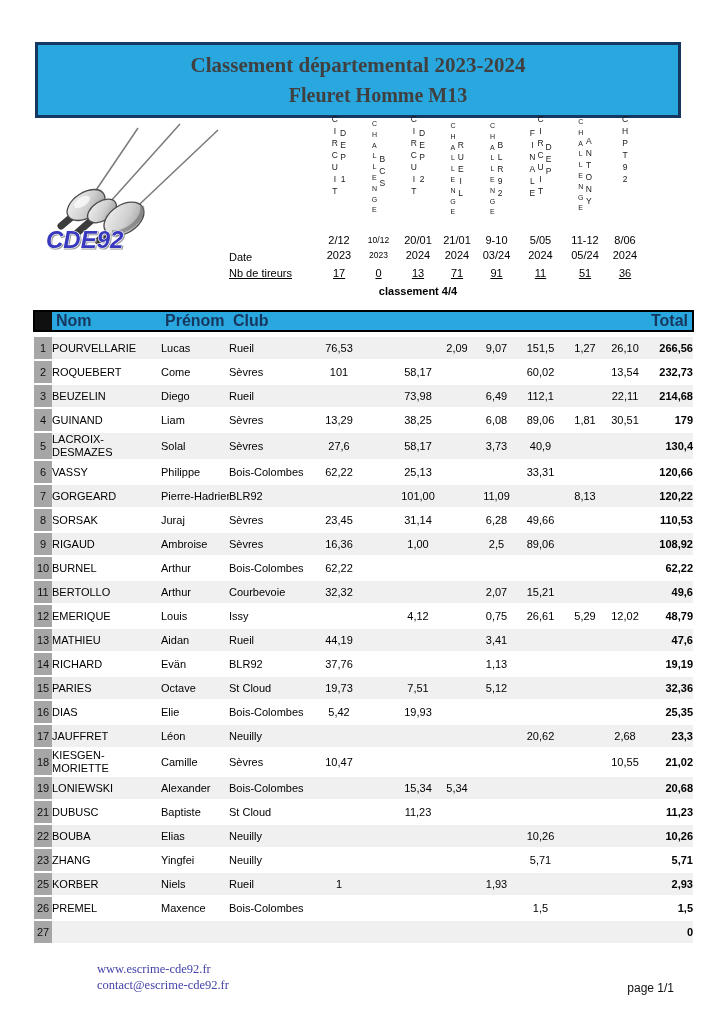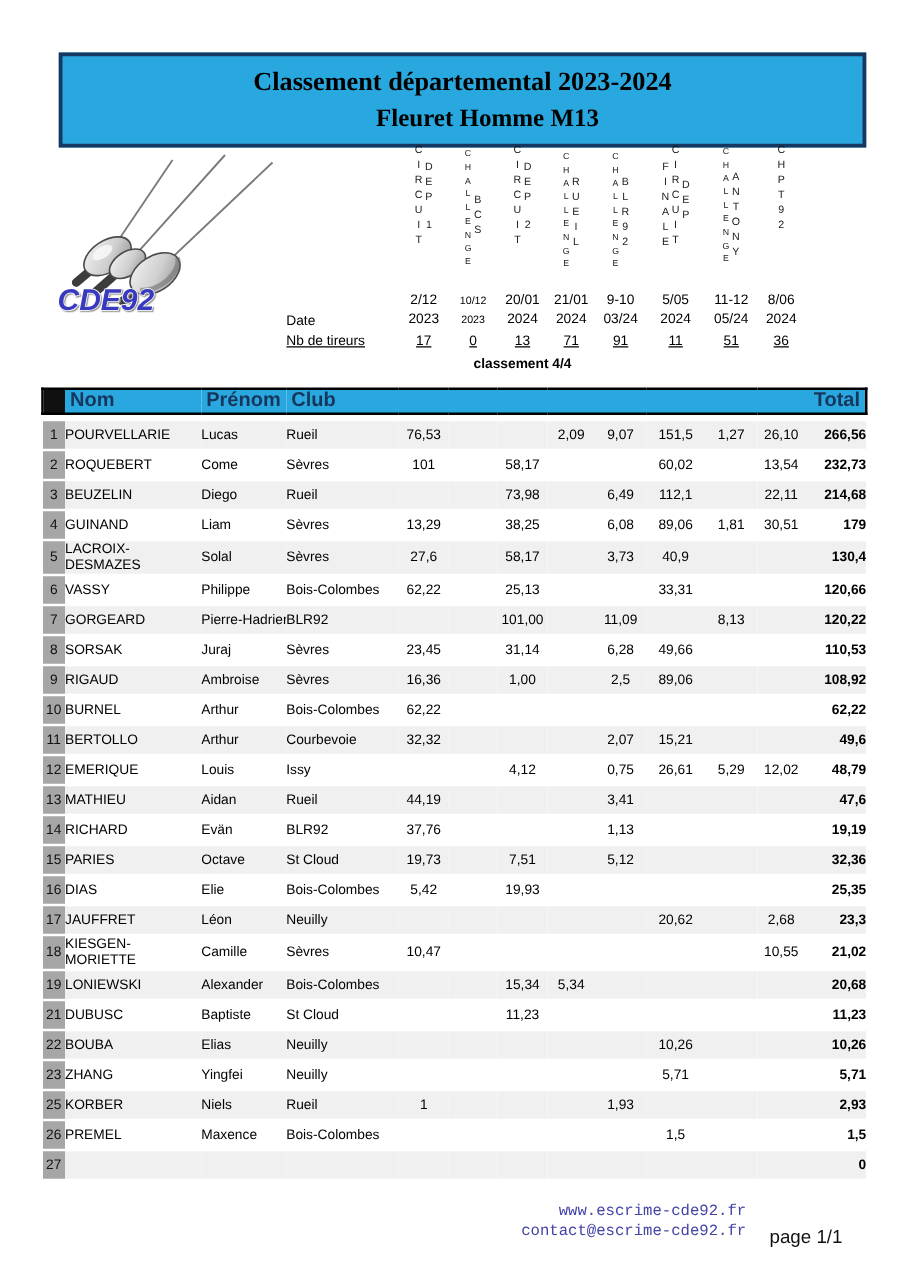--- a/index.html
+++ b/index.html
@@ -1,23 +1,23 @@
 <!DOCTYPE html>
 <html style="--banner-bg: #29A8E0; --banner-border: #16375F; --hdr-bg: #29A8E0; --hdr-text: #17365D; --link: #4343A8; --band: #F0F0F0; --numcol: #A6A6A6;"><head>
 <meta charset="utf-8">
 <style>
   html,body{margin:0;padding:0;background:#fff;}
   .page{position:relative;width:724px;height:1024px;background:#fff;overflow:hidden;
         font-family:"Liberation Sans",sans-serif;color:#000;}
 
   
-  .banner{position:absolute;left:47px;top:42px;width:640px;height:70px;
+  .banner{position:absolute;left:35px;top:42px;width:640px;height:70px;
           background:var(--banner-bg,#29A8E0);border:3px solid var(--banner-border,#16375F);
           display:flex;flex-direction:column;justify-content:space-evenly;align-items:center;
-          font-family:"Liberation Serif",serif;font-weight:bold;color:#000000;}
+          font-family:"Liberation Serif",serif;font-weight:bold;color:#404040;}
   .banner .l1{font-size:21px;line-height:22px;}
   .banner .l2{font-size:20px;line-height:21px;margin-left:40px;}
 
   
   .logo{position:absolute;left:40px;top:122px;width:195px;height:132px;}
   .logotext{font-family:"Liberation Sans",sans-serif;font-weight:bold;font-style:italic;
             font-size:24px;fill:#3939C0;stroke:#ffffff;stroke-width:1.2;paint-order:stroke;}
 
   
   table.main{position:absolute;left:33px;top:113px;width:659px;border-collapse:collapse;
@@ -53,25 +53,25 @@
   
   tbody td{height:22px;border-bottom:2px solid #fff;}
   tbody tr:nth-child(odd){background:var(--band,#F0F0F0);}
   td.num{background:var(--numcol,#A6A6A6);text-align:center;color:#111;}
   td.nom{padding-left:4px;line-height:13px;}
   td.prenom,td.club{padding-left:4px;white-space:nowrap;}
   td.score{text-align:center;}
   td.total{text-align:right;font-weight:bold;padding-right:4px;}
 
   
-  .weblinks{position:absolute;left:97px;top:961px;width:500px;text-align:right;
-            font-family:Liberation Mono, monospace;font-size:12.5px;line-height:16px;
+  .weblinks{position:absolute;left:97px;top:961px;width:500px;text-align:left;
+            font-family:Liberation Serif, serif;font-size:12.5px;line-height:16px;
             color:var(--link,#4343A8);}
   .weblinks a{color:inherit;text-decoration:none;}
-  .page-num{position:absolute;right:50px;top:981px;font-size:15px;color:#111;}
+  .page-num{position:absolute;right:50px;top:981px;font-size:12px;color:#111;}
 </style>
 </head>
 <body>
 
 <div class="page">
 
   <div class="banner">
     <div class="l1">Classement départemental 2023-2024</div>
     <div class="l2">Fleuret Homme M13</div>
   </div>

